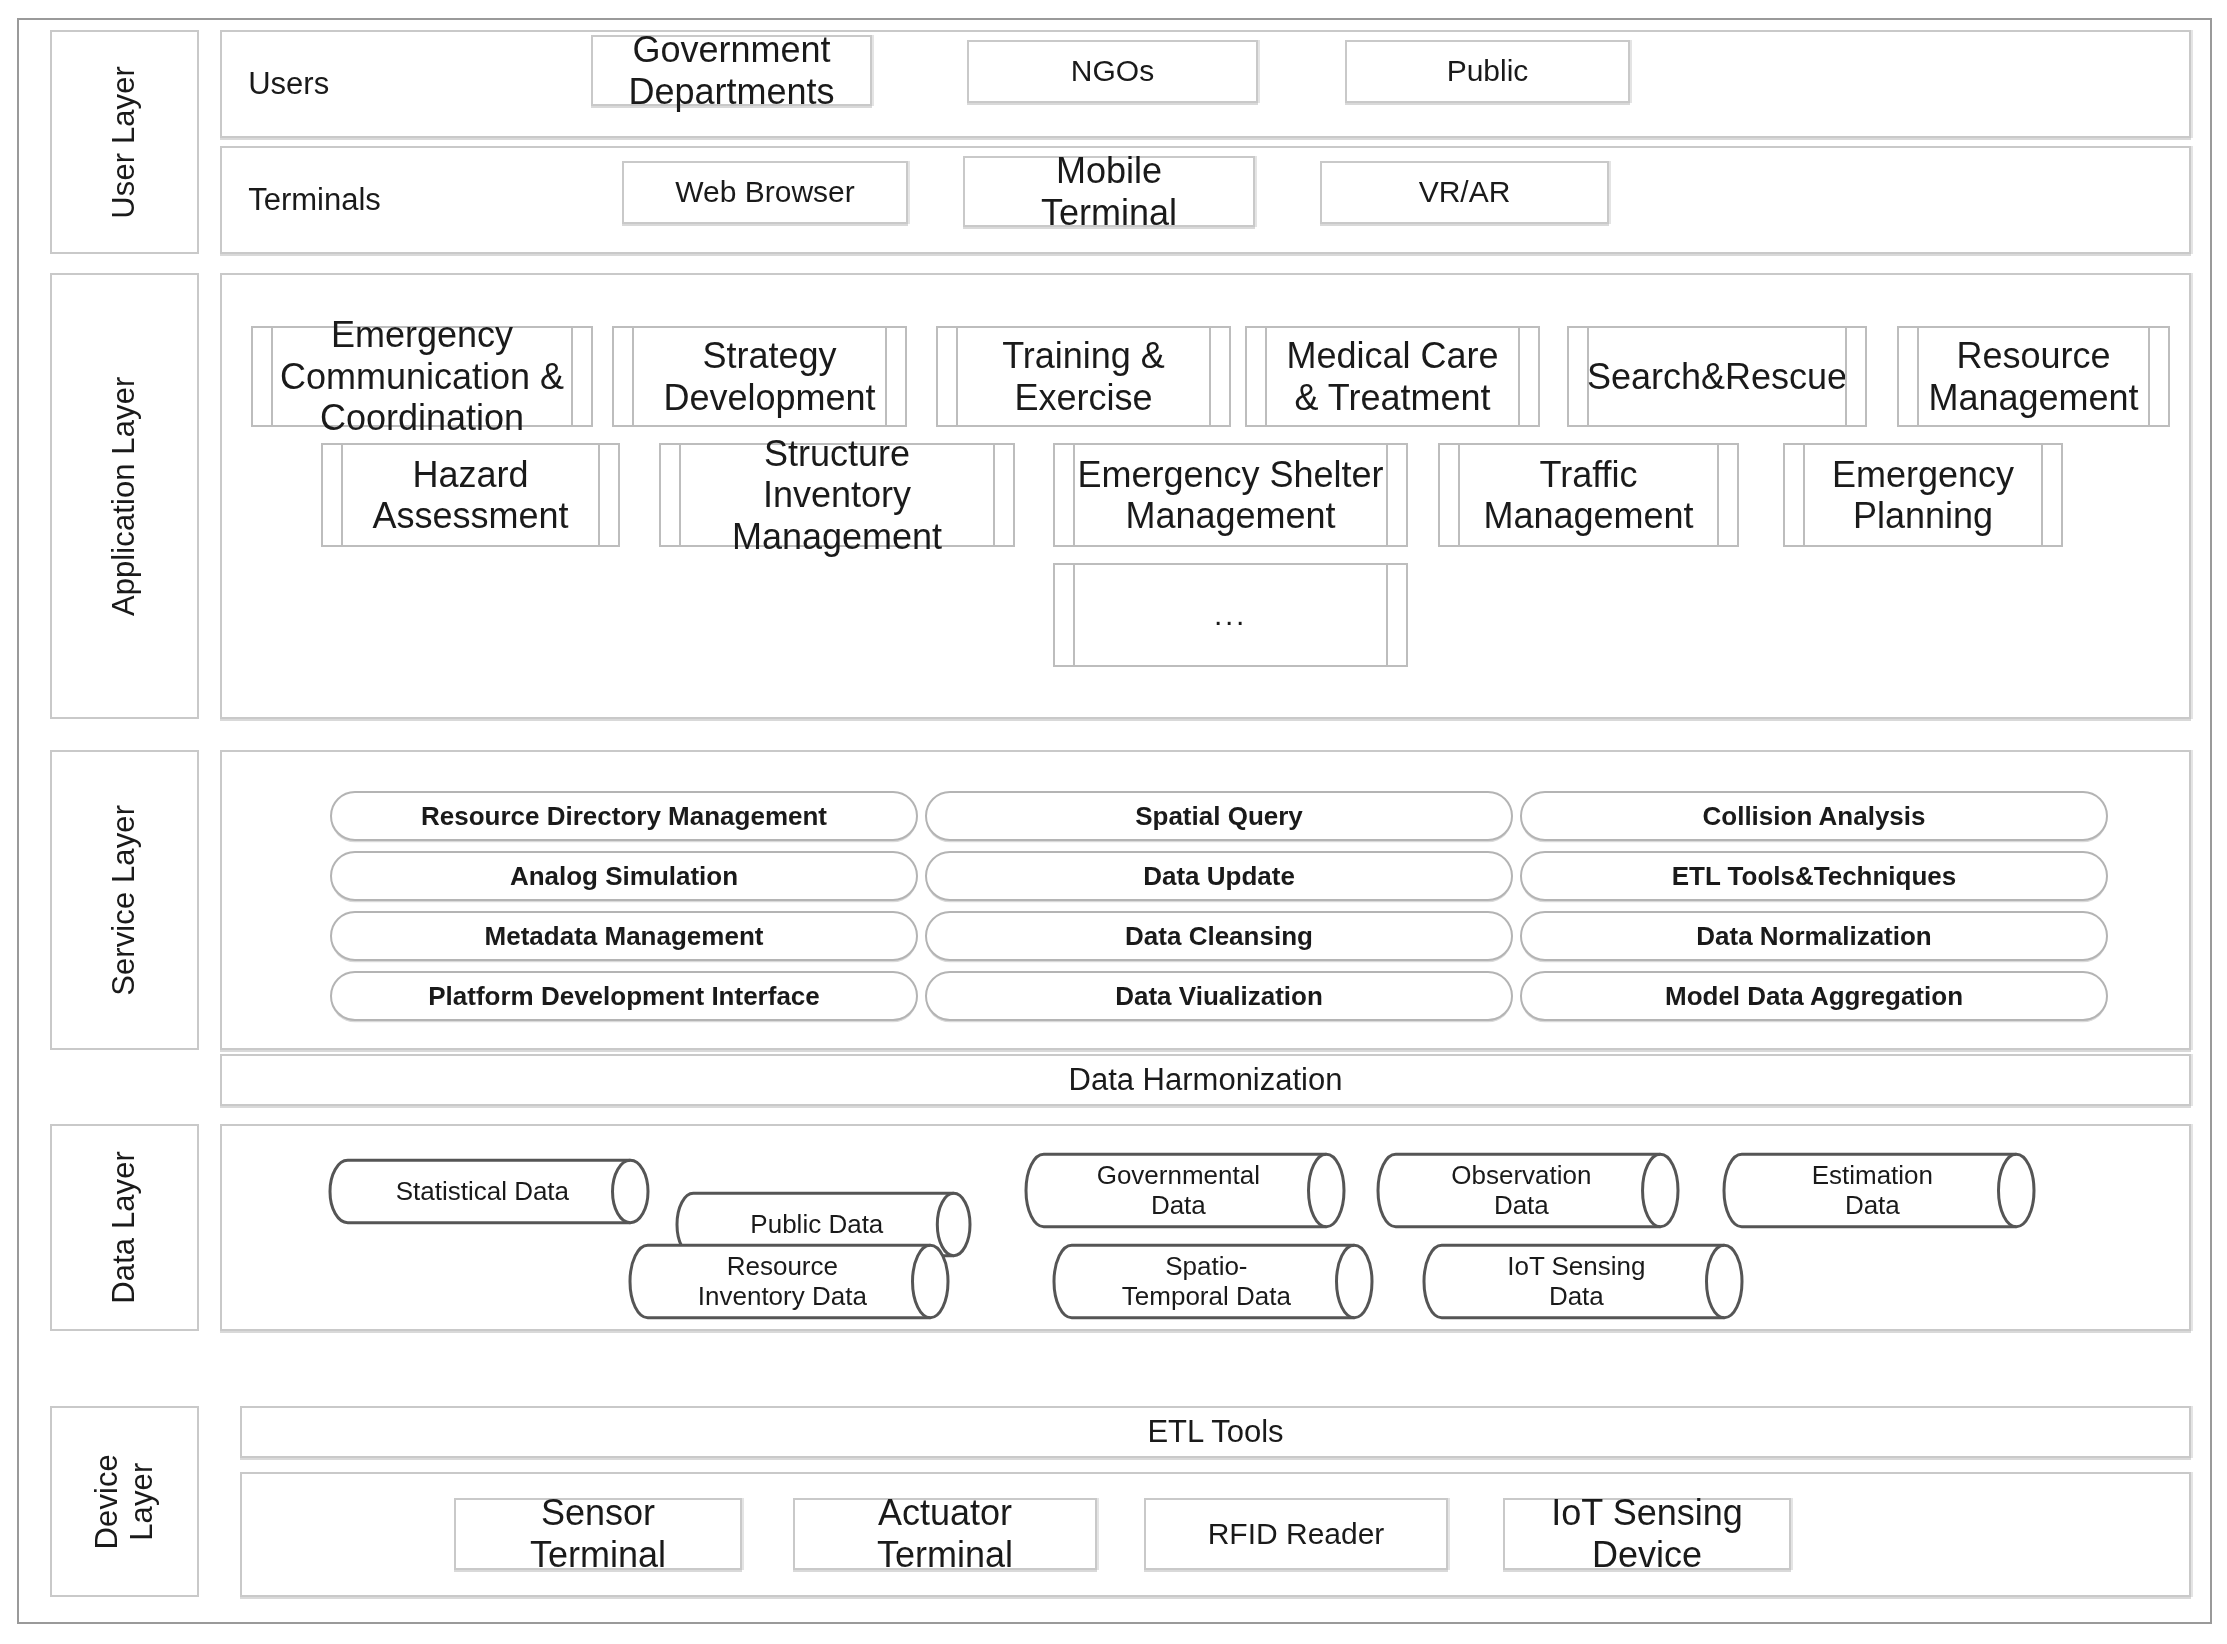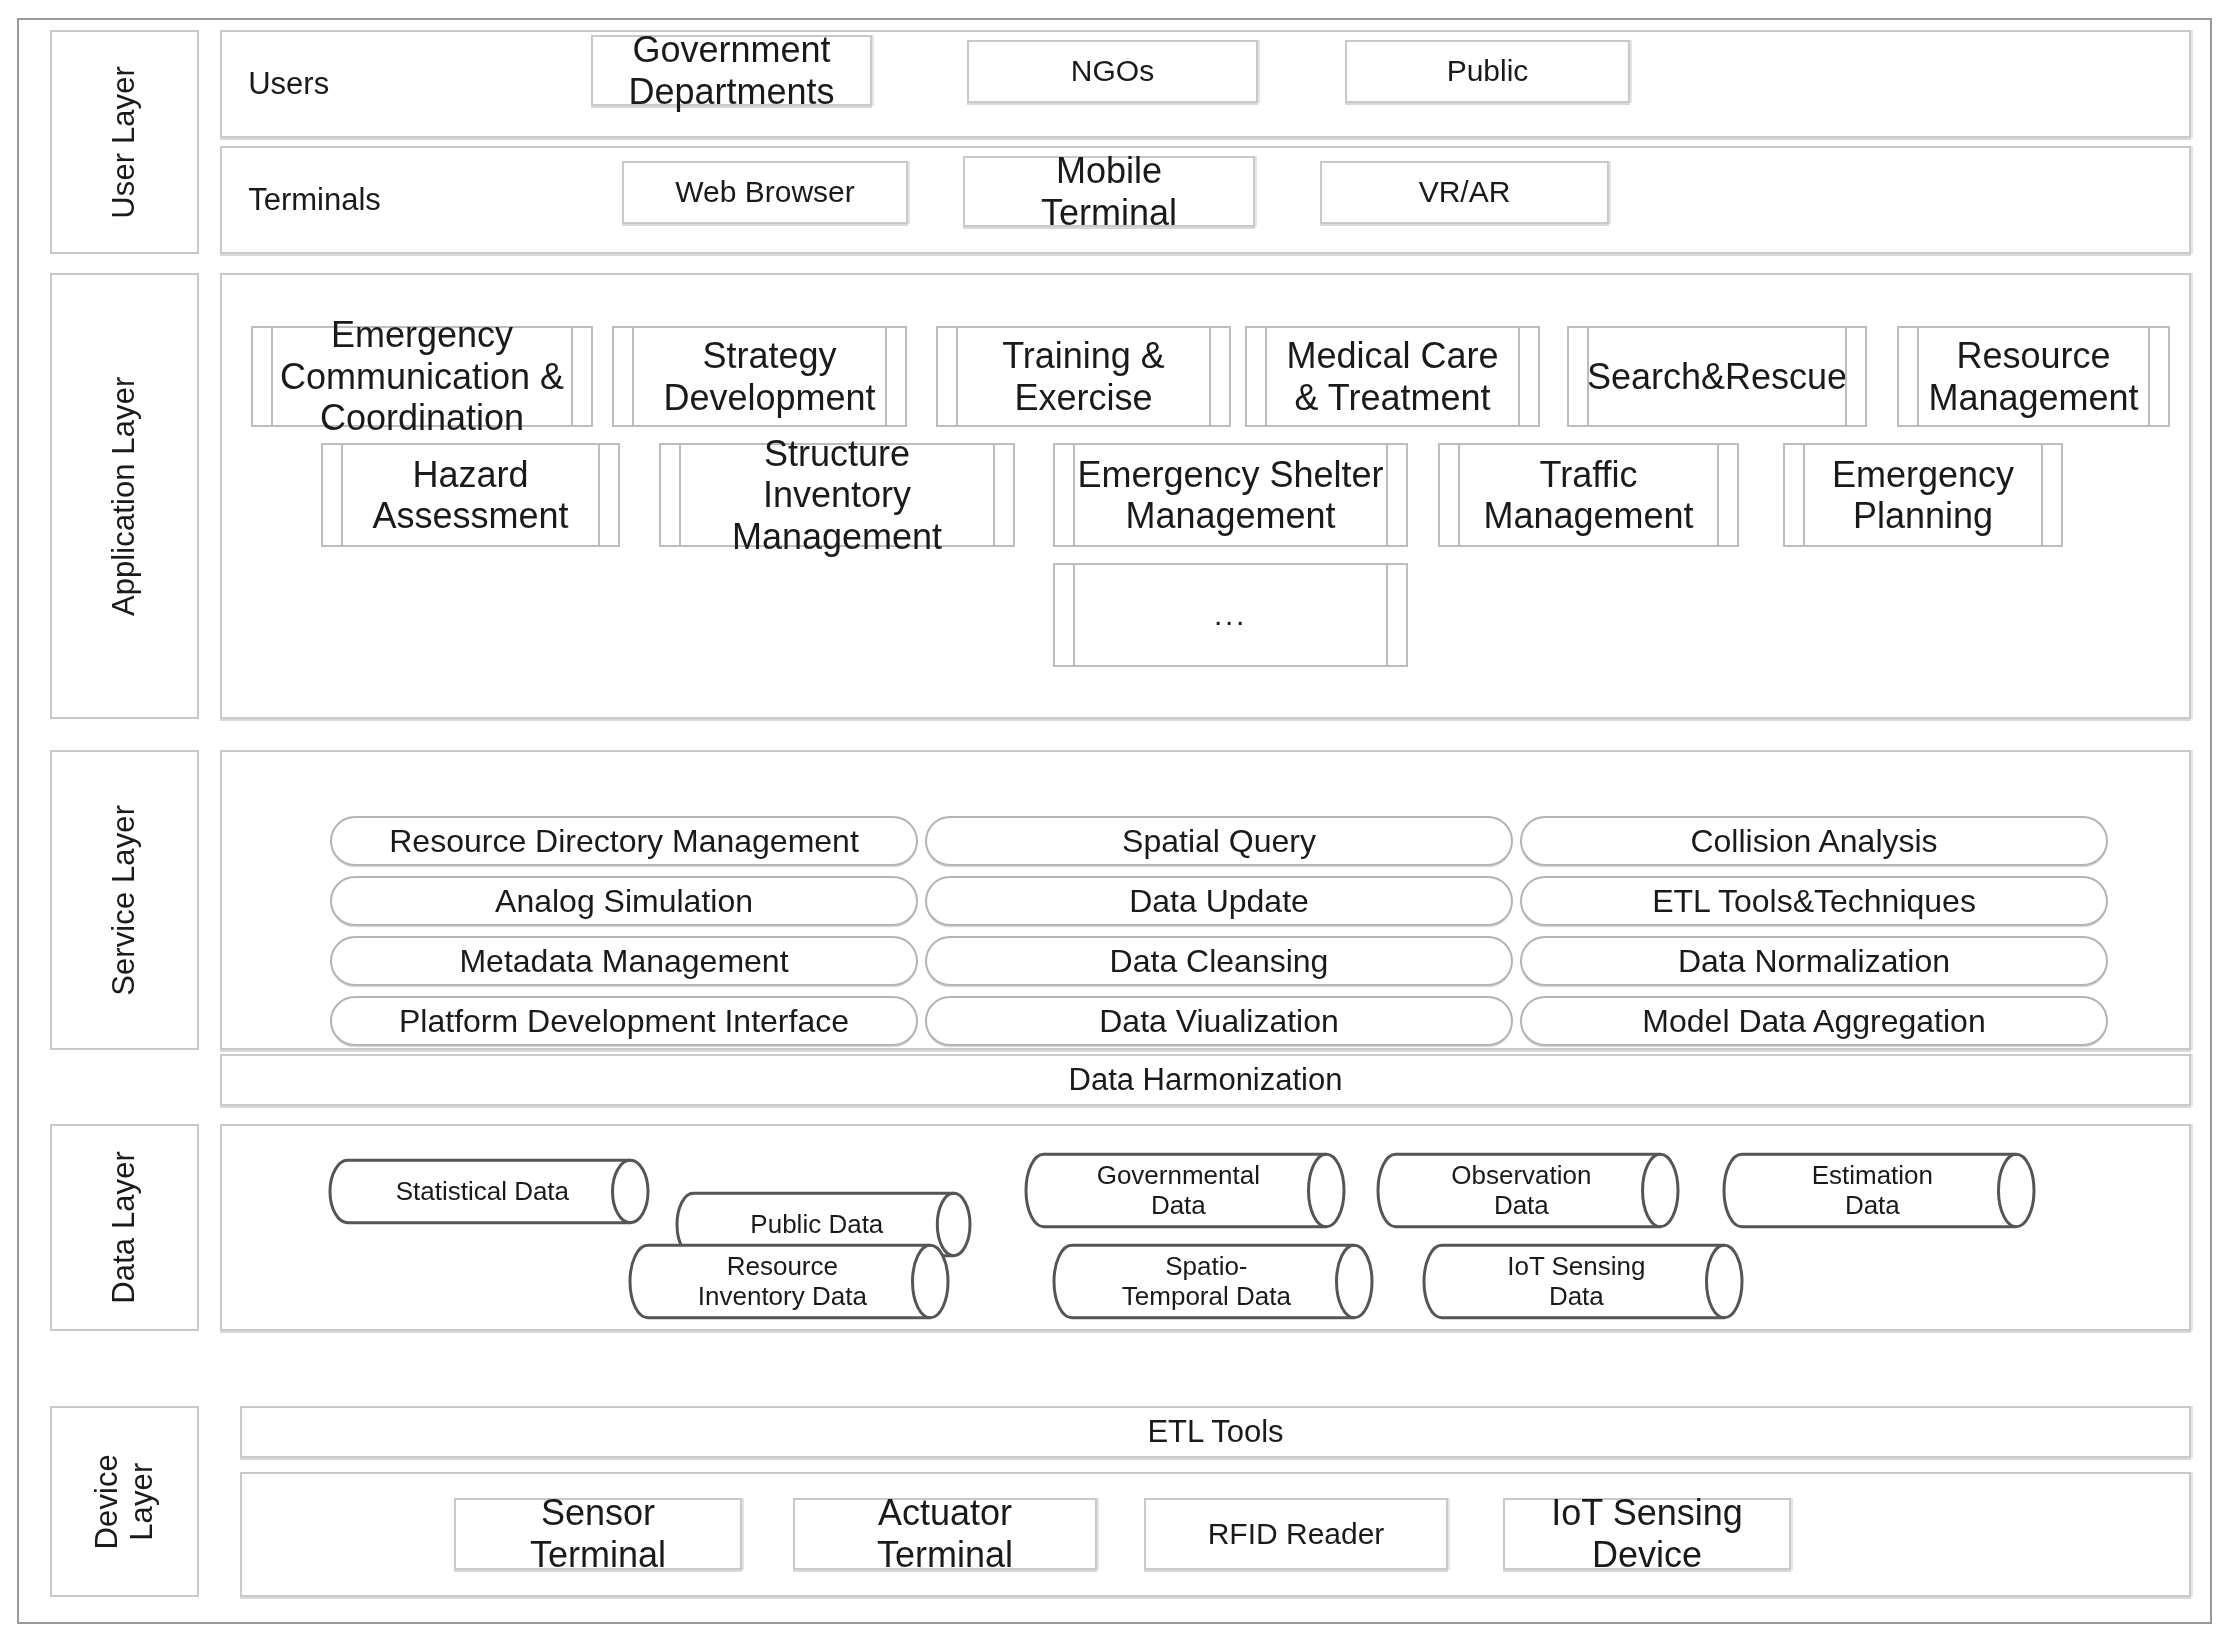--- a/index.html
+++ b/index.html
@@ -106,21 +106,21 @@
     left:17.7px;right:31px;top:0;bottom:0;
     display:flex;align-items:center;justify-content:center;
     text-align:center;line-height:1.15;
   }
 
   
   .t-layer   {font-size:31px;font-weight:400;letter-spacing:0.1px;}
   .t-group   {font-size:31px;font-weight:400;}
   .t-box     {font-size:36px;font-weight:400;}
   .t-boxbig  {font-size:30px;font-weight:400;}
-  .t-pill    {font-size:32px;font-weight:400;margin-top:25px;}
+  .t-pill    {font-size:26px;font-weight:700;}
   .t-cyl     {font-size:26px;font-weight:400;}
   .t-bar     {font-size:31px;font-weight:400;}
   .t-dots    {font-size:30px;font-weight:400;letter-spacing:2.7px;}
 </style>
 </head>
 <body>
 
 <div id="canvas">
 
   <div class="abs outer-frame" style="left:17px;top:18.4px;width:2195px;height:1606px;"></div>

